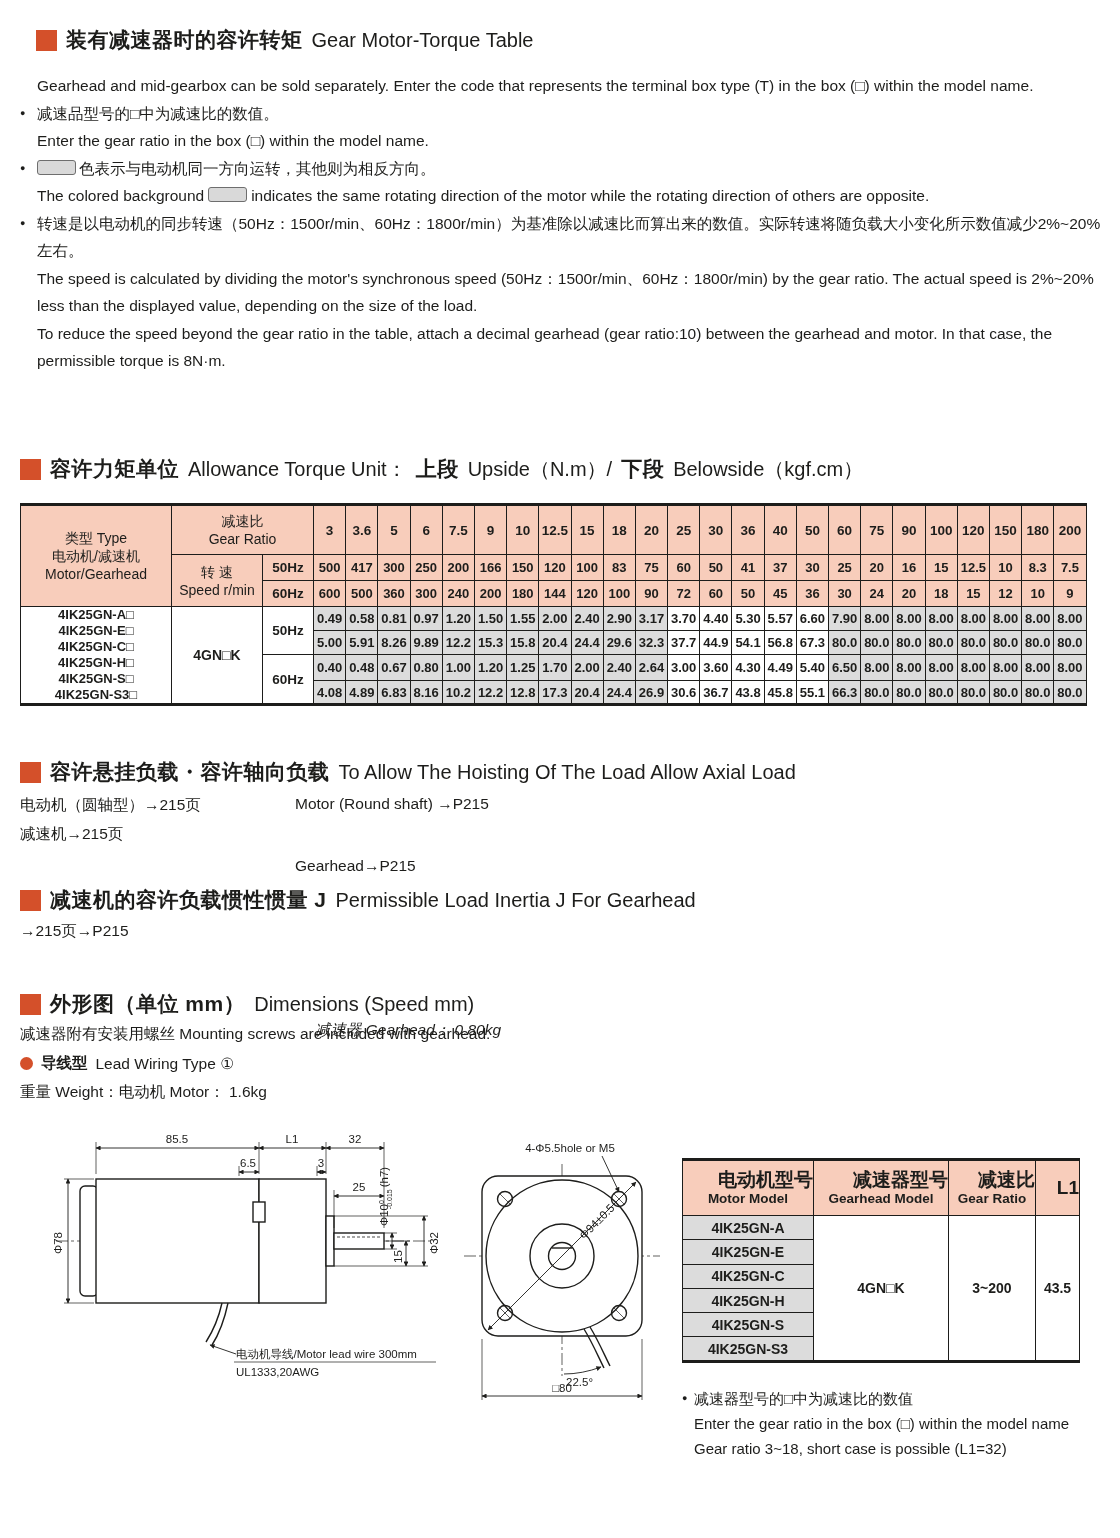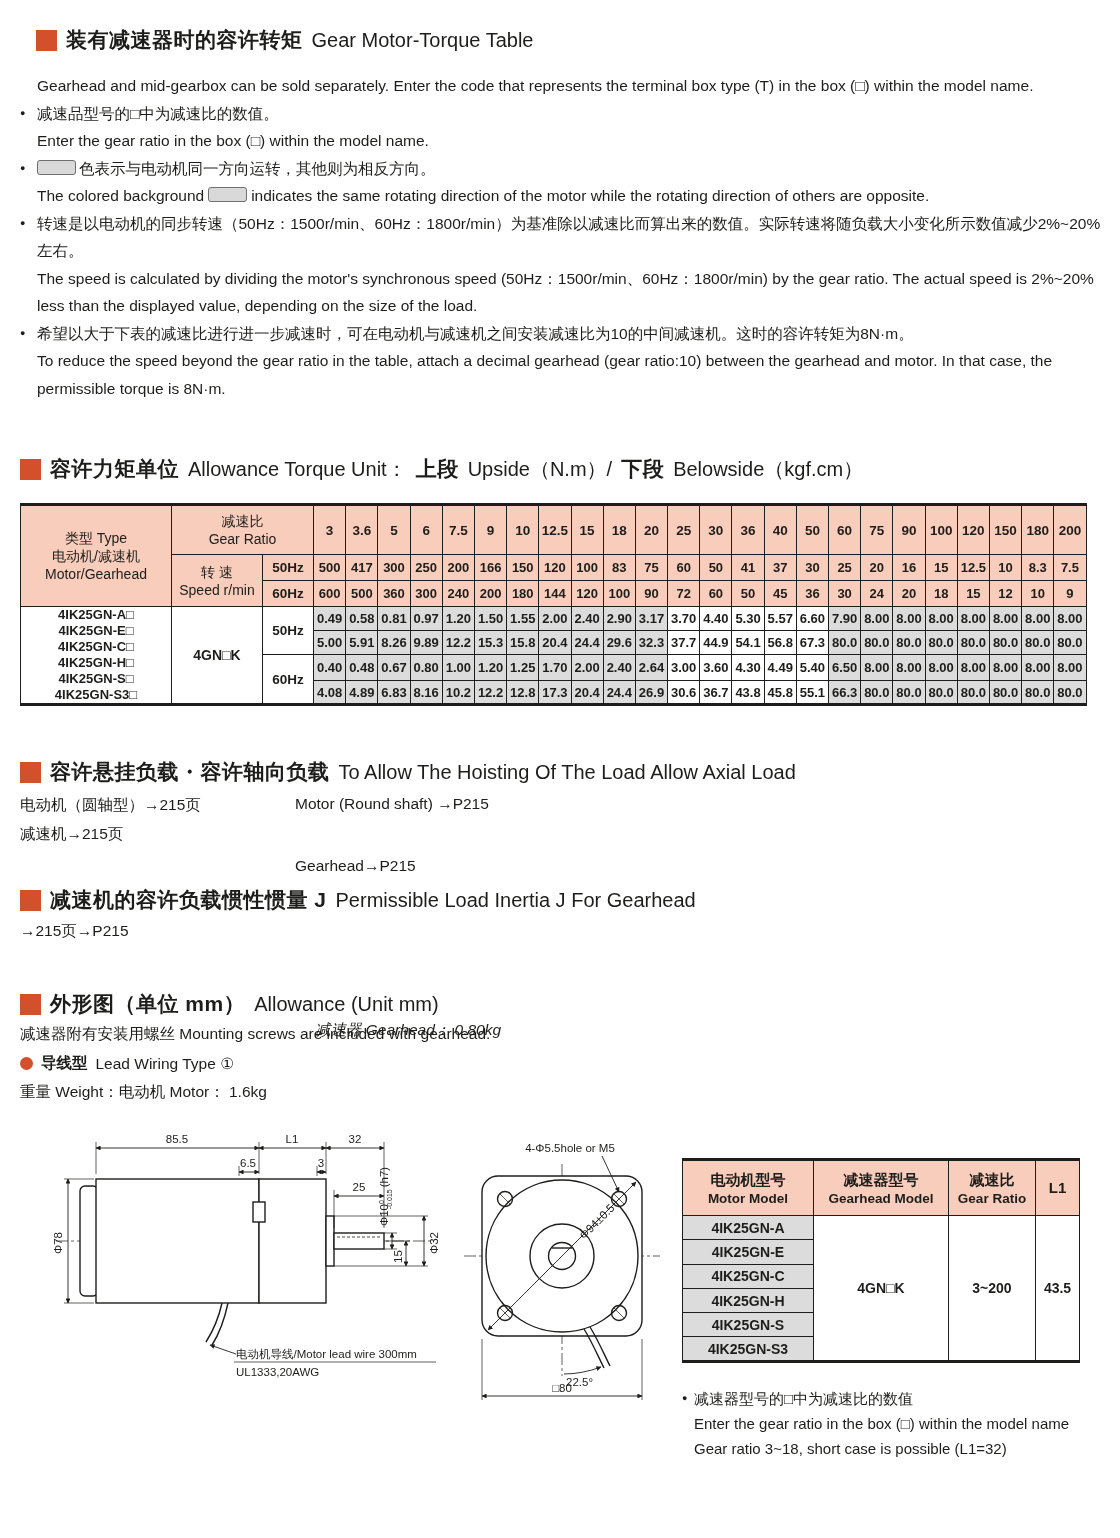--- a/index.html
+++ b/index.html
@@ -39,21 +39,21 @@
   
   .plain15{font-size:15.5px;}
   .wiring{display:flex;align-items:center;gap:8px;font-size:15.5px;}
   .dot{width:13px;height:13px;border-radius:50%;background:#d4502a;flex:0 0 auto;}
   .bold{font-weight:bold;}
   
   table.mt{border-collapse:collapse;table-layout:fixed;width:397px;
     border-top:3px solid #1d1d1b;border-bottom:3px solid #1d1d1b;}
   table.mt th,table.mt td{border:1px solid #1d1d1b;text-align:center;vertical-align:middle;padding:0;}
   table.mt th{font-weight:bold;}
-  .mh-zh{font-size:15px;line-height:20px;font-weight:bold;}
+  .mh-zh{font-size:19px;line-height:20px;font-weight:bold;text-align:right;}
   .mh-en{font-size:13.5px;line-height:17px;font-weight:bold;}
   tr.mhr{height:56px;}
   .mcell{background:#dcdcdc;font-size:14px;font-weight:bold;}
   .mval{font-size:14px;font-weight:bold;background:#fff;}
   tr.mr{height:24.3px;}
   
   .mnotes{font-size:15px;line-height:25px;width:430px;}
   .mnote-zh{position:relative;padding-left:12px;}
   .mnote-zh::before{content:"\25CF";position:absolute;left:0;top:0;font-size:9px;line-height:25px;}
   .mnote-en{padding-left:12px;}
@@ -76,21 +76,20 @@
 </div>
 
 <div class="abs bullets" style="left:20px;top:72px;">
   <div class="b-en">Gearhead and mid-gearbox can be sold separately. Enter the code that represents the terminal box type (T) in the box (□) within the model name.</div>
   <div class="bullet">减速品型号的□中为减速比的数值。</div>
   <div class="b-en">Enter the gear ratio in the box (□) within the model name.</div>
   <div class="bullet"><span class="swatch"></span><span>色表示与电动机同一方向运转，其他则为相反方向。</span></div>
   <div class="b-en"><span>The colored background</span><span class="swatch mid"></span><span>indicates the same rotating direction of the motor while the rotating direction of others are opposite.</span></div>
   <div class="bullet">转速是以电动机的同步转速（50Hz：1500r/min、60Hz：1800r/min）为基准除以减速比而算出来的数值。实际转速将随负载大小变化所示数值减少2%~20%左右。</div>
   <div class="b-en">The speed is calculated by dividing the motor's synchronous speed (50Hz：1500r/min、60Hz：1800r/min) by the gear ratio. The actual speed is 2%~20% less than the displayed value, depending on the size of the load.</div>
-  <div class="bullet">希望以大于下表的减速比进行进一步减速时，可在电动机与减速机之间安装减速比为10的中间减速机。这时的容许转矩为8N·m。</div>
   <div class="b-en">To reduce the speed beyond the gear ratio in the table, attach a decimal gearhead (gear ratio:10) between the gearhead and motor. In that case, the permissible torque is 8N·m.</div>
 </div>
 
 <div class="abs sec-title" style="left:20px;top:455px;">
   <span class="sq"></span>
   <span class="t-zh">容许力矩单位</span>
   <span class="t-en">Allowance Torque Unit：</span>
   <span class="t-zh">上段</span>
   <span class="t-en">Upside（N.m）/</span>
   <span class="t-zh">下段</span>
@@ -354,21 +353,21 @@
 <div class="abs sec-title" style="left:20px;top:886px;">
   <span class="sq"></span>
   <span class="t-zh">减速机的容许负载惯性惯量 J</span>
   <span class="t-en">Permissible Load Inertia J For Gearhead</span>
 </div>
 <div class="abs plain15" style="left:20px;top:921px;">→215页→P215</div>
 
 <div class="abs sec-title" style="left:20px;top:990px;">
   <span class="sq"></span>
   <span class="t-zh">外形图（单位 mm）</span>
-  <span class="t-en">Allowance (Unit mm)</span>
+  <span class="t-en">Dimensions (Speed mm)</span>
 </div>
 <div class="abs plain15" style="left:20px;top:1024px;">
   <span>减速器附有安装用螺丝</span>
   <span>Mounting screws are included with gearhead.</span>
 </div>
 <div class="abs wiring" style="left:20px;top:1053px;">
   <span class="dot"></span>
   <span class="bold">导线型</span>
   <span>Lead Wiring Type ①</span>
 </div>

